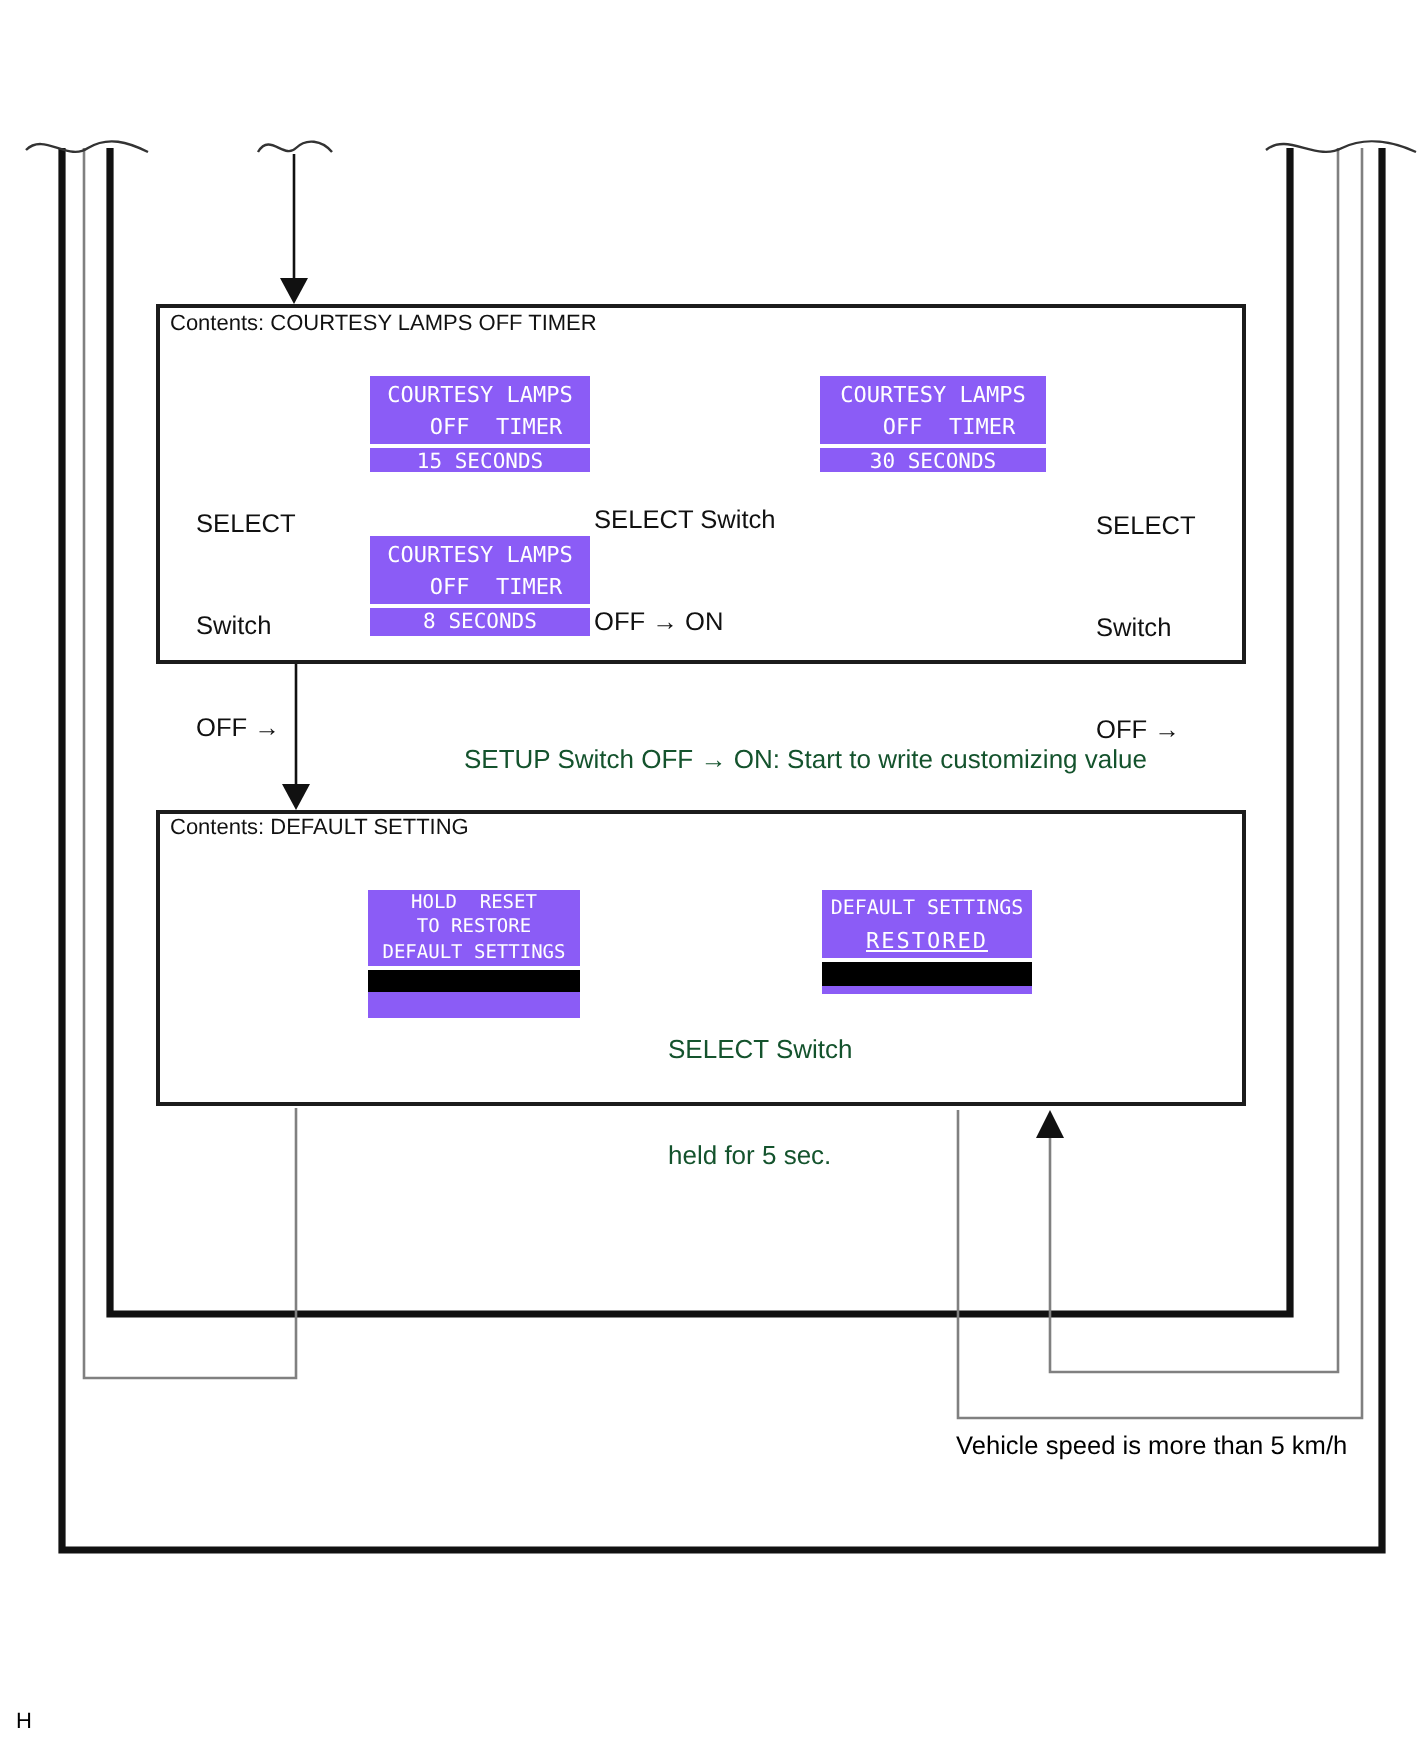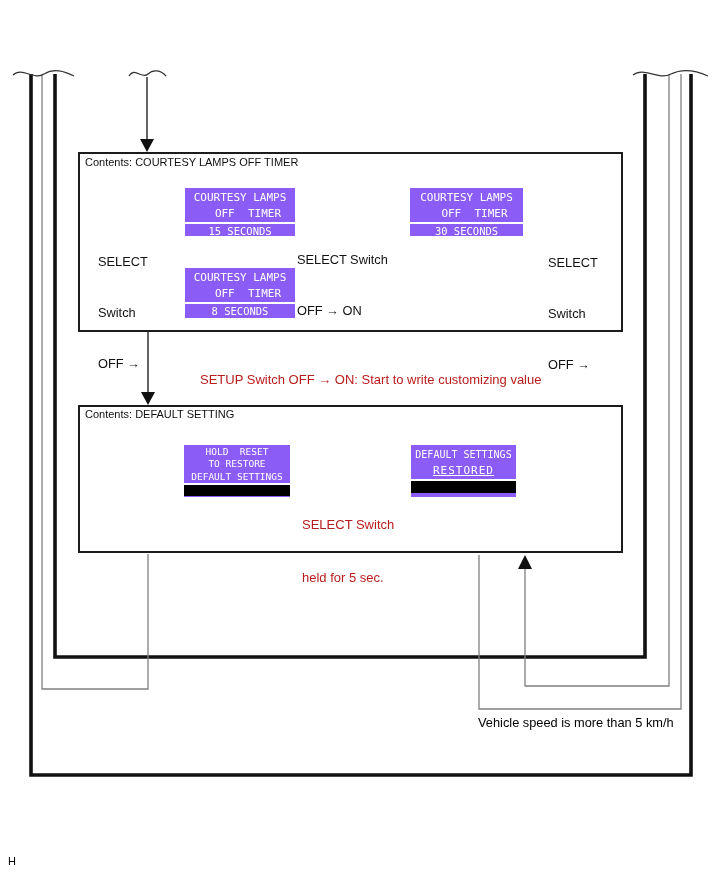--- a/index.html
+++ b/index.html
@@ -6,21 +6,21 @@
   body{
     width:713px;height:882px;background:#ffffff;position:relative;
     font-family:"Liberation Sans", sans-serif;color:#000;overflow:hidden;
   }
   .abs{position:absolute;}
   .frame{
     position:absolute;border:2px solid #1c1c1c;background:#fff;box-sizing:border-box;
   }
   .section-title{font-size:11px;color:#111;white-space:pre;}
   .lbl{font-size:12.8px;line-height:17px;color:#111;white-space:pre;}
-  .note{font-size:13px;line-height:17.5px;color:#b91c1c;white-space:pre;}
+  .note{font-size:13px;line-height:17.5px;color:#14532d;white-space:pre;margin-left:32px;}
   .lcd{
     position:absolute;background:#8b5cf6;color:#fff;box-sizing:border-box;
     font-family:"DejaVu Sans Mono", monospace;text-align:center;
   }
   .lcd .ln{white-space:pre;display:block;}
   .lcd .sep{display:block;height:2px;background:#fff;}
   .lcd .band{display:block;background:#000;}
   .lcd3 .ln1{font-size:11px;line-height:16px;padding-top:2px;}
   .lcd3 .ln2{font-size:11px;line-height:16px;padding-left:16px;}
   .lcd3 .ln3{font-size:10.5px;line-height:12px;padding-top:1px;}
@@ -114,21 +114,21 @@
 </div>
 
 <div class="abs note" style="left:200px;top:336px;">
   <div>SETUP Switch OFF → ON: Start to write customizing value</div>
   <div>when there is setting operation</div>
 </div>
 
 <div class="frame" style="left:78px;top:405px;width:545px;height:148px;"></div>
 <div class="abs section-title" style="left:85px;top:408px;">Contents: DEFAULT SETTING</div>
 
-<div class="lcd lcdc" style="left:184px;top:445px;width:106px;height:52px;">
+<div class="lcd lcdc" style="left:184px;top:445px;width:106px;height:64px;">
   <span class="ln">HOLD  RESET</span>
   <span class="ln">TO RESTORE</span>
   <span class="ln">DEFAULT SETTINGS</span>
   <span class="sep"></span>
   <span class="band" style="height:11px;"></span>
 </div>
 
 <div class="lcd lcdr" style="left:411px;top:445px;width:105px;height:52px;">
   <span class="ln ln1">DEFAULT SETTINGS</span>
   <span class="ln ln2">RESTORED</span>

